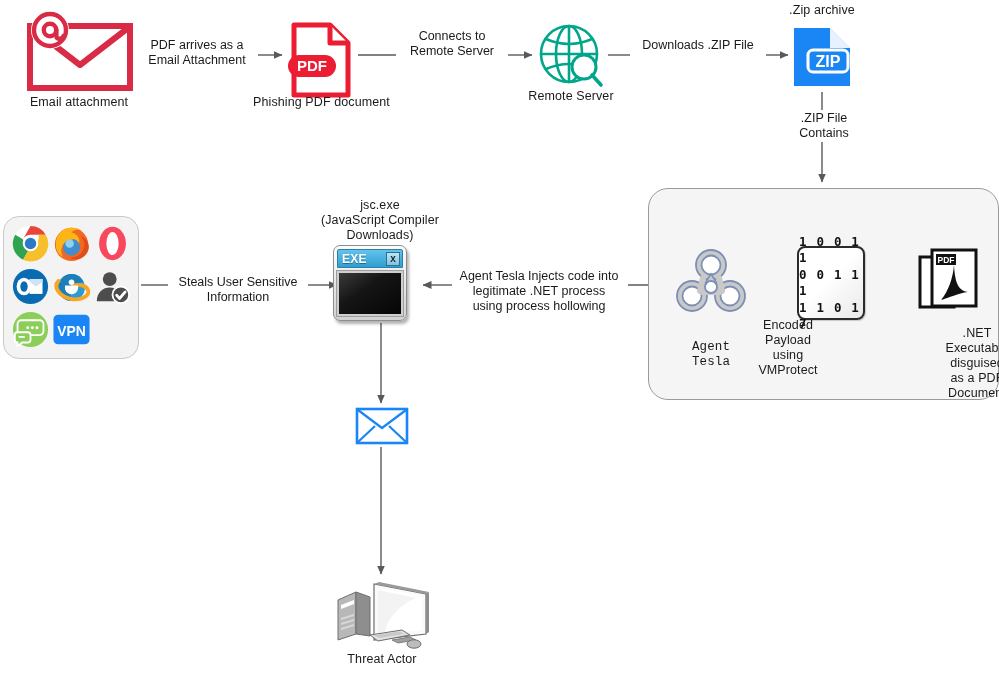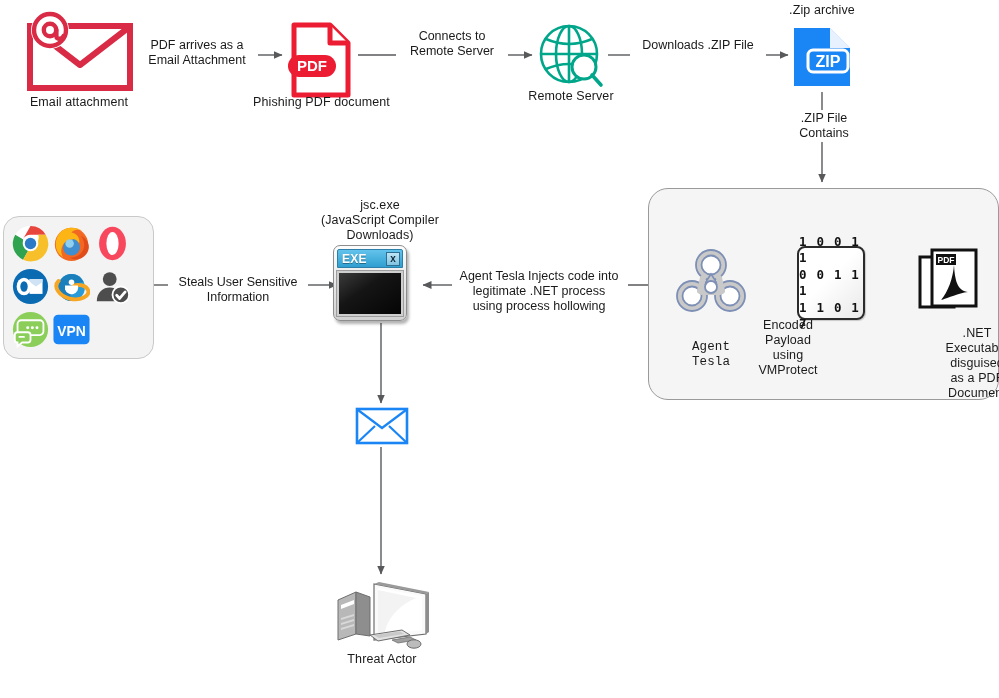--- a/index.html
+++ b/index.html
@@ -90,21 +90,21 @@
     line-height: 16px;
   }
 
   
   .pdfstack { position: absolute; left: 915px; top: 248px; width: 66px; height: 74px; }
 
   
   .apps {
     position: absolute;
     left: 3px; top: 216px;
-    width: 151px; height: 143px;
+    width: 136px; height: 143px;
     background: #f3f3f3;
     border: 1px solid #c9c9c9;
     border-radius: 16px;
   }
   .appgrid {
     position: absolute; left: 6px; top: 5px;
     width: 124px; height: 132px;
     display: grid;
     grid-template-columns: repeat(3, 41px);
     grid-template-rows: repeat(3, 43px);

